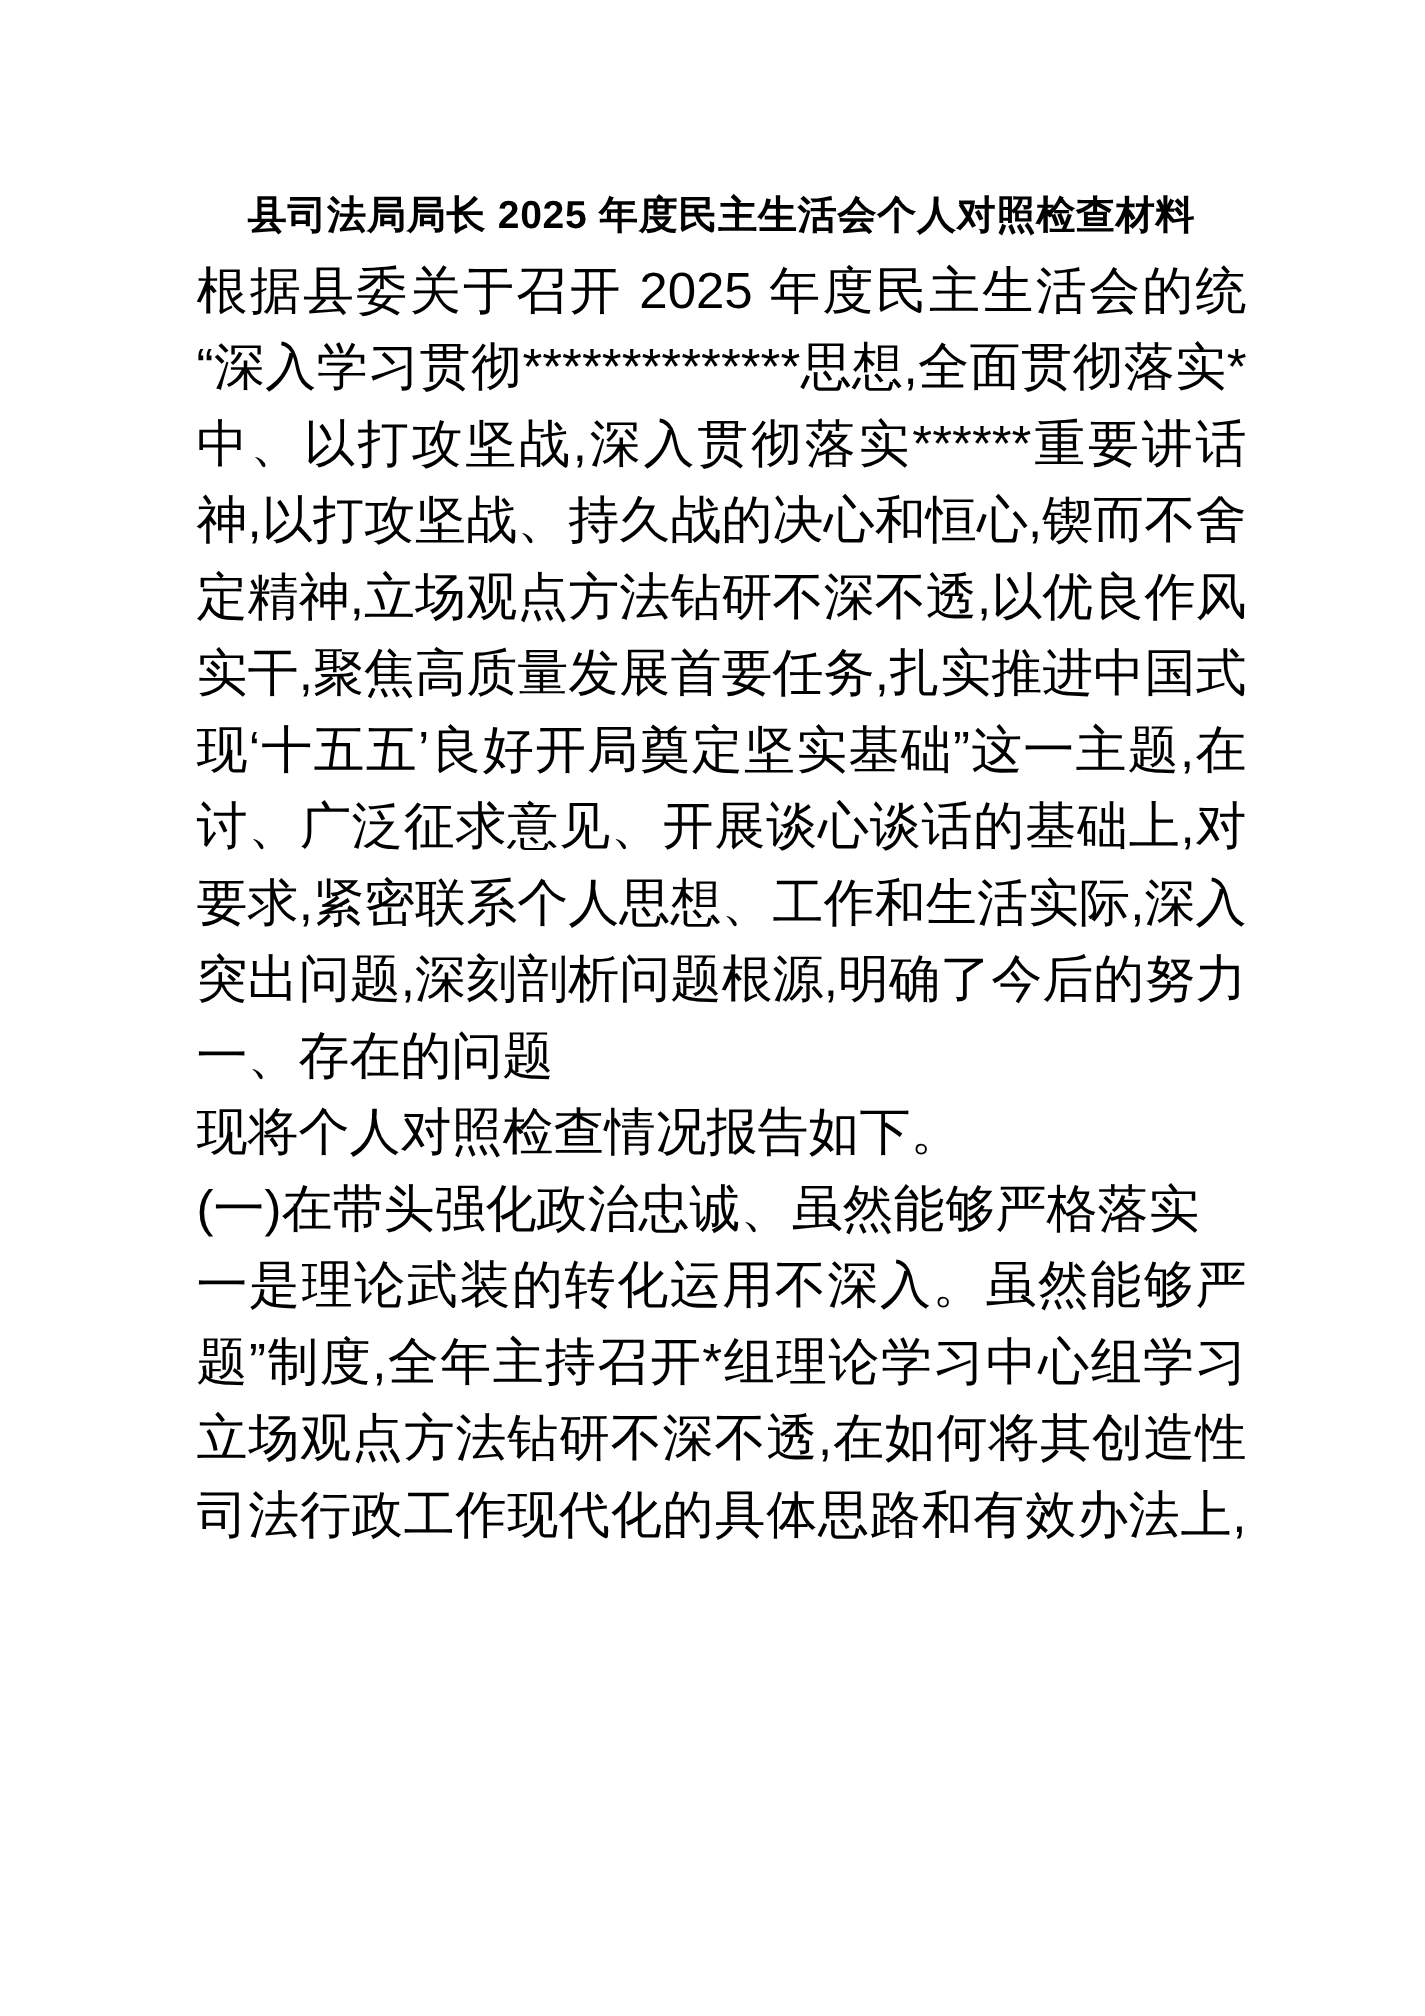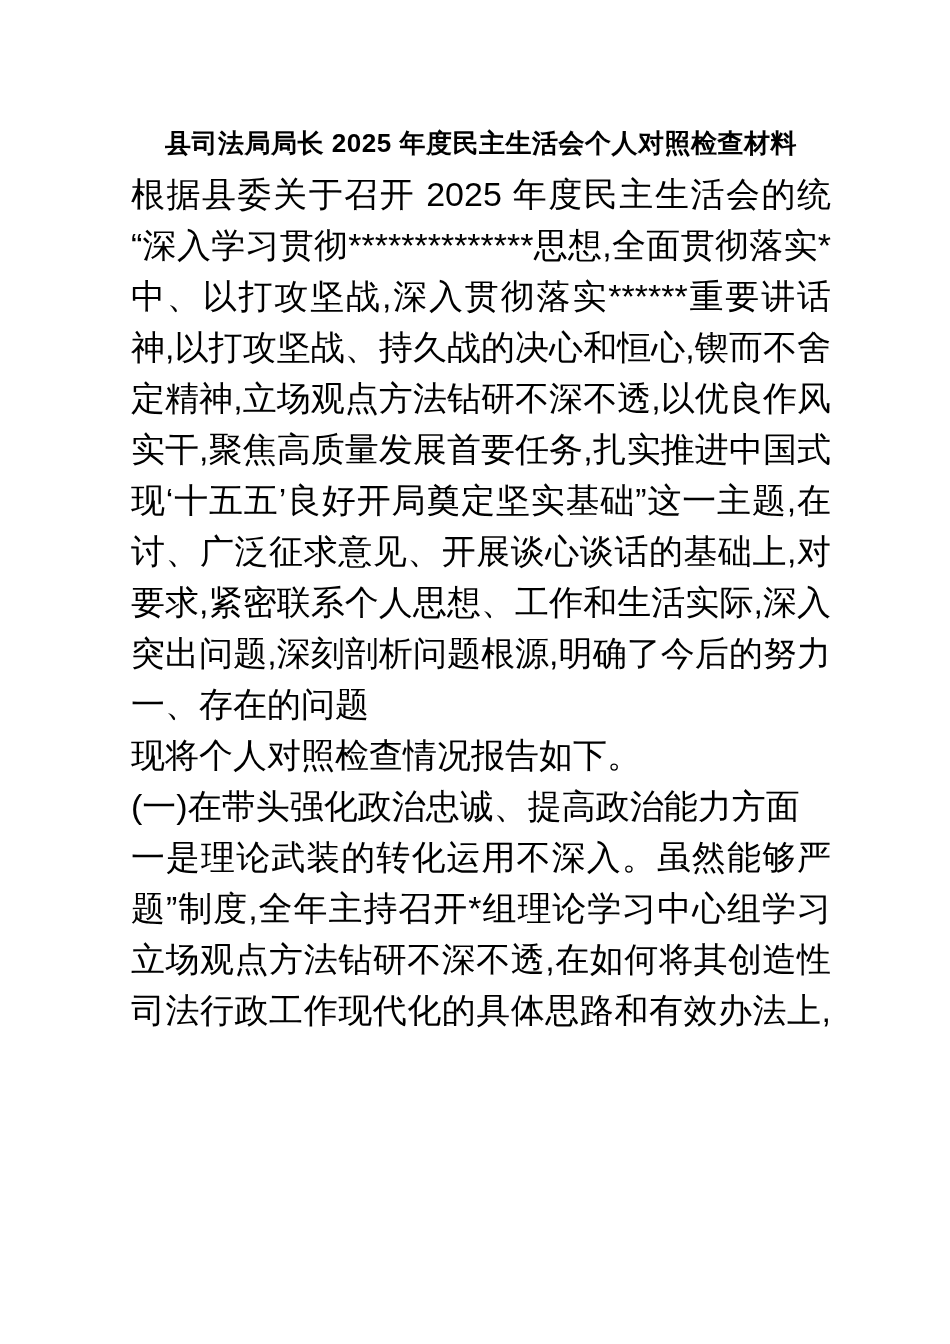--- a/index.html
+++ b/index.html
@@ -55,19 +55,19 @@
     <div class="ln j">中、以打攻坚战,深入贯彻落实******重要讲话和****批示精</div>
     <div class="ln j">神,以打攻坚战、持久战的决心和恒心,锲而不舍落实中央八项规</div>
     <div class="ln j">定精神,立场观点方法钻研不深不透,以优良作风凝心聚力、真抓</div>
     <div class="ln j">实干,聚焦高质量发展首要任务,扎实推进中国式现代化,为实</div>
     <div class="ln j">现‘十五五’良好开局奠定坚实基础”这一主题,在深入学习研</div>
     <div class="ln j">讨、广泛征求意见、开展谈心谈话的基础上,对照“五个带头”</div>
     <div class="ln j">要求,紧密联系个人思想、工作和生活实际,深入查摆自身存在的</div>
     <div class="ln j">突出问题,深刻剖析问题根源,明确了今后的努力方向和整改措施。</div>
     <div class="ln">一、存在的问题</div>
     <div class="ln">现将个人对照检查情况报告如下。</div>
-    <div class="ln">(一)在带头强化政治忠诚、提高政治能力方面</div>
+    <div class="ln">(一)在带头强化政治忠诚、虽然能够严格落实</div>
     <div class="ln j">一是理论武装的转化运用不深入。虽然能够严格落实“第一议</div>
     <div class="ln j">题”制度,全年主持召开*组理论学习中心组学习 42 次,但有时满</div>
     <div class="ln j">立场观点方法钻研不深不透,在如何将其创造性地转化为推动 xx</div>
     <div class="ln j">司法行政工作现代化的具体思路和有效办法上,思考谋划不系统,</div>
   </div>
 </div>
 
 </body></html>

